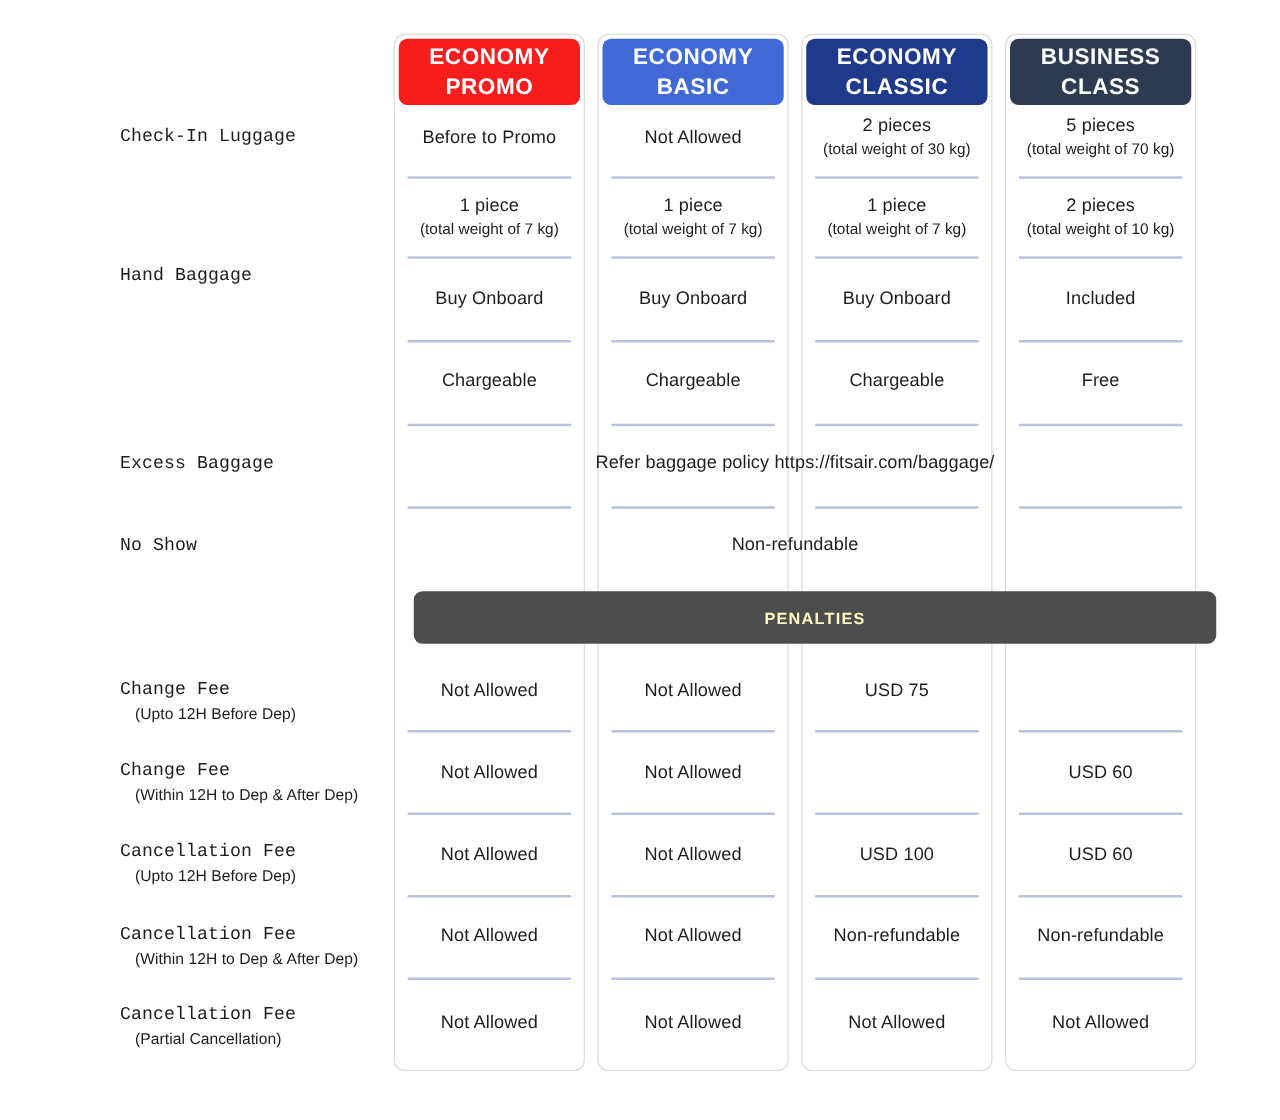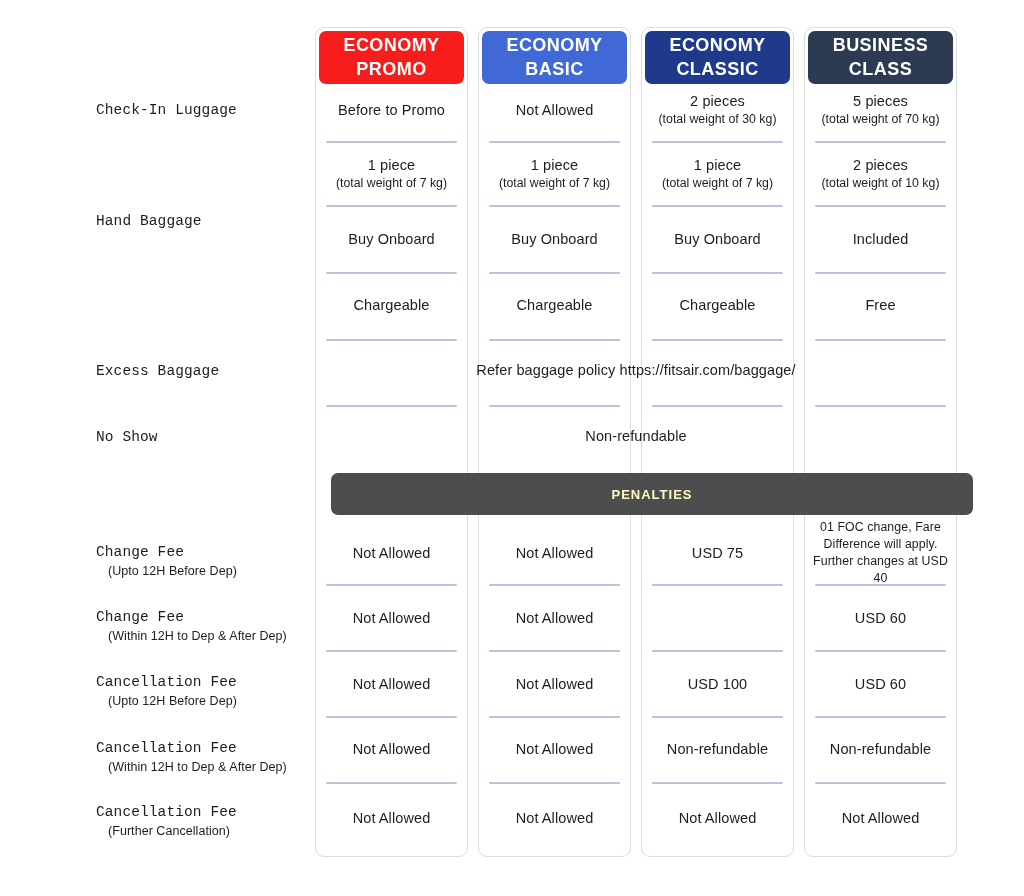--- a/index.html
+++ b/index.html
@@ -192,21 +192,21 @@
       <div class="row-label" style="top: 673px;">
         <span class="lbl-main">Cancellation Fee</span>
         <span class="lbl-sub">(Upto 12H Before Dep)</span>
       </div>
       <div class="row-label" style="top: 739px;">
         <span class="lbl-main">Cancellation Fee</span>
         <span class="lbl-sub">(Within 12H to Dep &amp; After Dep)</span>
       </div>
       <div class="row-label" style="top: 803px;">
         <span class="lbl-main">Cancellation Fee</span>
-        <span class="lbl-sub">(Further Cancellation)</span>
+        <span class="lbl-sub">(Partial Cancellation)</span>
       </div>
     </div>
 
   <div class="cols-area">
       <div class="col-card c0">
         <div class="col-header" style="background: rgb(247, 29, 29);">
           <div><span>ECONOMY</span><br><span>PROMO</span></div>
         </div>
       </div>
       <div class="col-card c1">
@@ -281,23 +281,20 @@
       <div class="span-row" style="top: 335px;">Refer baggage policy https://fitsair.com/baggage/</div>
       <div class="span-row" style="top: 401px;">Non-refundable</div>
       <div class="cell" style="top: 506px; height: 40px; left: 8px; width: 137px; right: auto;">
         <div class="c-main">Not Allowed</div>
       </div>
       <div class="cell" style="top: 506px; height: 40px; left: 171px; width: 137px; right: auto;">
         <div class="c-main">Not Allowed</div>
       </div>
       <div class="cell" style="top: 506px; height: 40px; left: 334px; width: 137px; right: auto;">
         <div class="c-main">USD 75</div>
-      </div>
-      <div class="cell multi" style="top: 494px; height: 64px; left: 497px; width: 137px; right: auto;">
-        <div class="c-main">01 FOC change, Fare Difference will apply. Further changes at USD 40</div>
       </div>
       <div class="cell" style="top: 571px; height: 40px; left: 8px; width: 137px; right: auto;">
         <div class="c-main">Not Allowed</div>
       </div>
       <div class="cell" style="top: 571px; height: 40px; left: 171px; width: 137px; right: auto;">
         <div class="c-main">Not Allowed</div>
       </div>
       <div class="cell" style="top: 571px; height: 40px; left: 497px; width: 137px; right: auto;">
         <div class="c-main">USD 60</div>
       </div>

